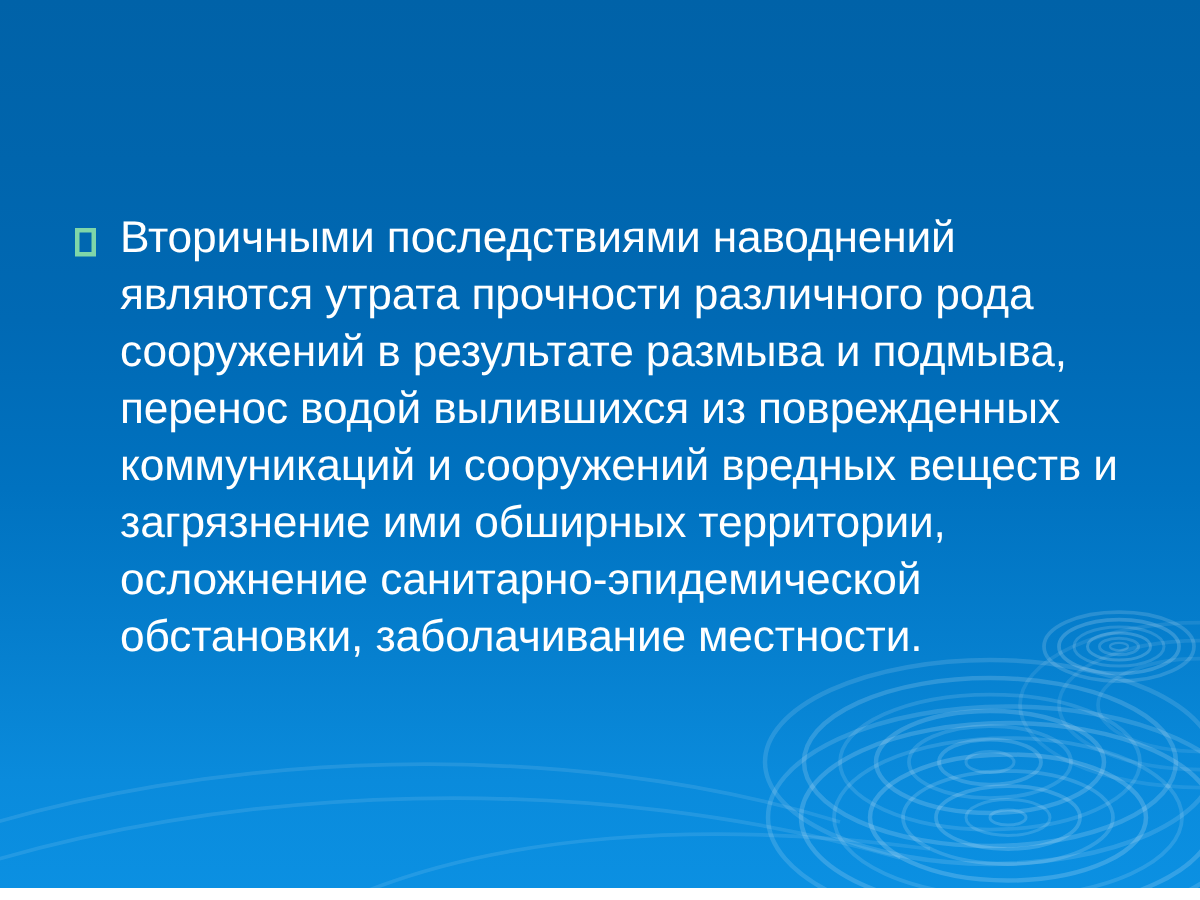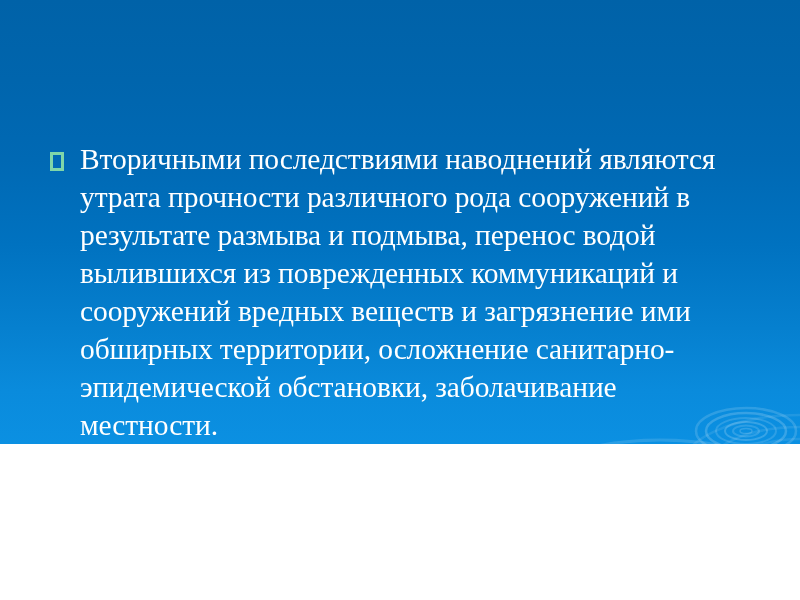--- a/index.html
+++ b/index.html
@@ -6,30 +6,30 @@
     margin: 0;
     padding: 0;
     width: 800px;
     height: 600px;
     overflow: hidden;
   }
 
   #slide {
     position: relative;
     width: 800px;
-    height: 444px;
+    height: 592px;
     background: linear-gradient(to bottom,
         #0062a8 0%,
         #0065ad 18%,
         #0069b4 36%,
         #0072c0 55%,
         #0680cf 74%,
         #0a8bdc 88%,
         #0b90e2 100%);
-    font-family: Liberation Serif, serif;
+    font-family: Liberation Sans, sans-serif;
     overflow: hidden;
   }
 
   
   .ripples {
     position: absolute;
     inset: 0;
     pointer-events: none;
   }
   .ripples svg {

